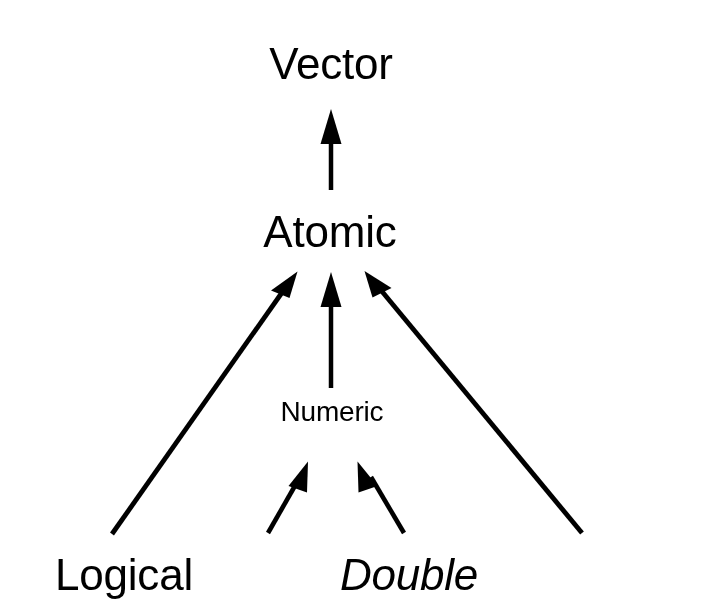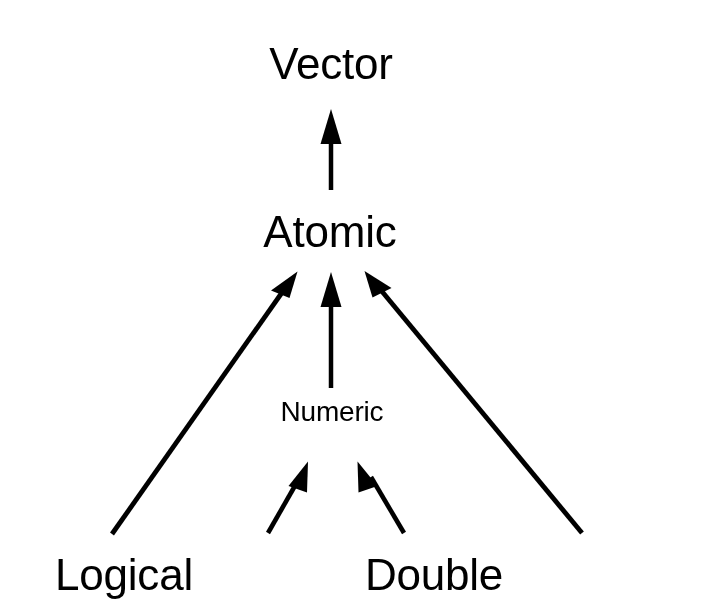--- a/index.html
+++ b/index.html
@@ -37,21 +37,21 @@
     line-height: 1;
     letter-spacing: -0.2px;
     transform: translate(-50%, 0);
   }
   .level-vector  { font-size: 44px; left: 331px; top: 42px;  }
   .level-atomic  { font-size: 44px; left: 330px; top: 210px; }
   .level-numeric { font-size: 28px; left: 332px; top: 398px; }
   .level-leaf    { font-size: 44px; top: 553px; }
   .leaf-logical   { left: 84px; margin-left: 40px;  }
   .leaf-integer   { left: 248px; }
-  .leaf-double    { left: 434px; }
+  .leaf-double    { left: 409px; font-style: italic; }
   .leaf-character { left: 614px; }
 </style>
 </head>
 <body>
 
 <div id="diagram-root">
 
   <svg id="edges-layer" viewBox="0 0 720 614" width="720" height="614" xmlns="http://www.w3.org/2000/svg">
 
     <g>

